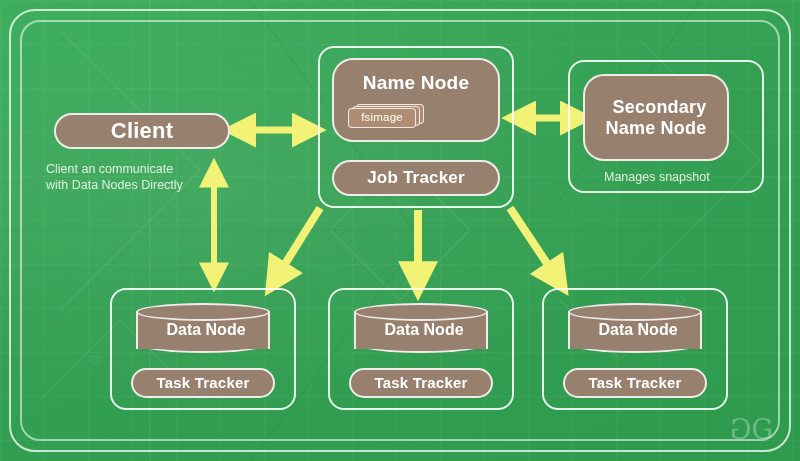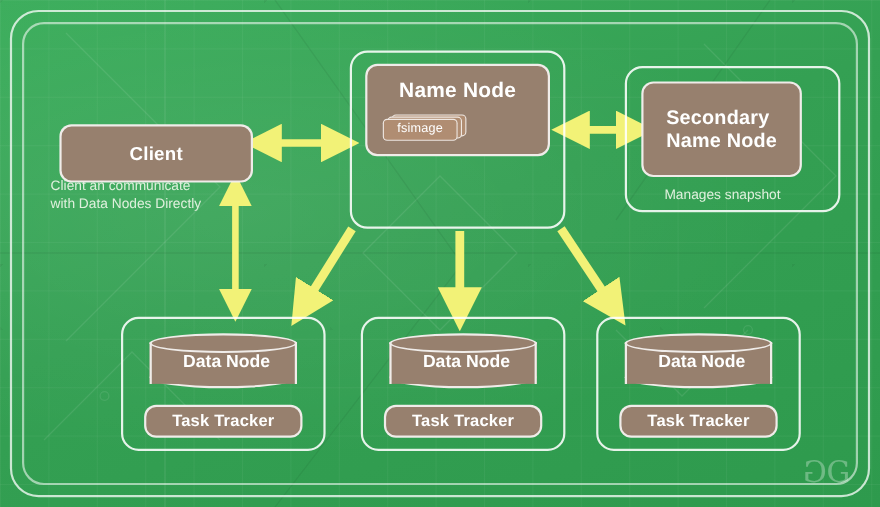--- a/index.html
+++ b/index.html
@@ -53,27 +53,27 @@
     border: 2px solid rgba(255,255,255,0.55);
     border-radius: 20px;
     box-sizing: border-box;
   }
 
   
   .node {
     position: absolute;
     background: #97806e;
     border: 2px solid rgba(255,255,255,0.85);
-    border-radius: 11px;
+    border-radius: 21px;
     box-sizing: border-box;
     color: #ffffff;
     display: flex;
     align-items: center;
     justify-content: center;
-    text-align: left;
+    text-align: right;
     font-weight: bold;
     letter-spacing: 0.2px;
     line-height: 1.15;
   }
 
   
   .group {
     position: absolute;
     border: 2px solid rgba(255,255,255,0.88);
     border-radius: 16px;
@@ -233,35 +233,36 @@
 
     <line x1="510" y1="208" x2="558" y2="280" stroke="#f2f277" stroke-width="8" marker-end="url(#ah)"></line>
   </svg>
 
 
   <div class="caption" style="left:604px; top:170px;">Manages snapshot</div>
 
   <div class="caption" style="left:46px; top:162px;">Client an communicate
 with Data Nodes Directly</div>
 
-  <div class="node" style="left:54px; top:113px; width:176px; height:53px; font-size:17px;">Client</div>
+  <div class="node" style="left:54px; top:113px; width:176px; height:36px; font-size:22px;">Client</div>
 
   <div class="group" style="left:318px; top:46px; width:196px; height:162px;"></div>
 
   <div class="node" style="left:332px; top:58px; width:168px; height:84px; flex-direction:column; justify-content:flex-start; padding-top:12px;">
     <span style="font-size:19px;">Name Node</span>
 
     <div class="stack" style="left:14px; top:48px;">
       <div class="sheet s3"></div>
       <div class="sheet s2"></div>
       <div class="sheet s1">fsimage</div>
     </div>
 
   </div>
 
+  <div class="node" style="left:332px; top:160px; width:168px; height:36px; font-size:17px;">Job Tracker</div>
 
   <div class="group" style="left:568px; top:60px; width:196px; height:133px;"></div>
 
   <div class="node" style="left:583px; top:74px; width:146px; height:87px; font-size:18px; white-space:pre-line;">Secondary
 Name Node</div>
 
   <div class="group" style="left:110px; top:288px; width:186px; height:122px;">
   </div>
   <div class="cyl" style="left:136px; top:303px;">
     <div class="bottom"></div>

